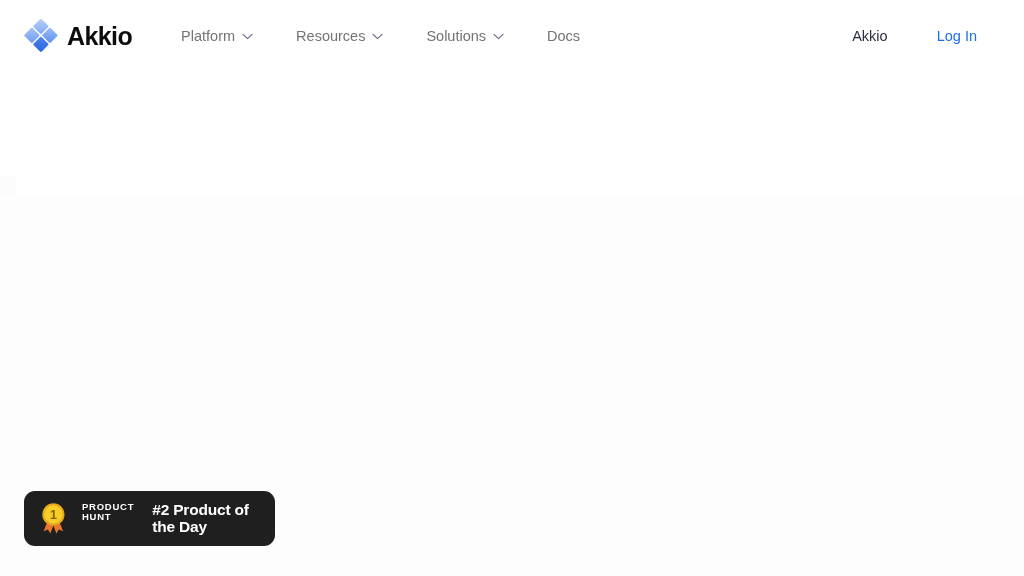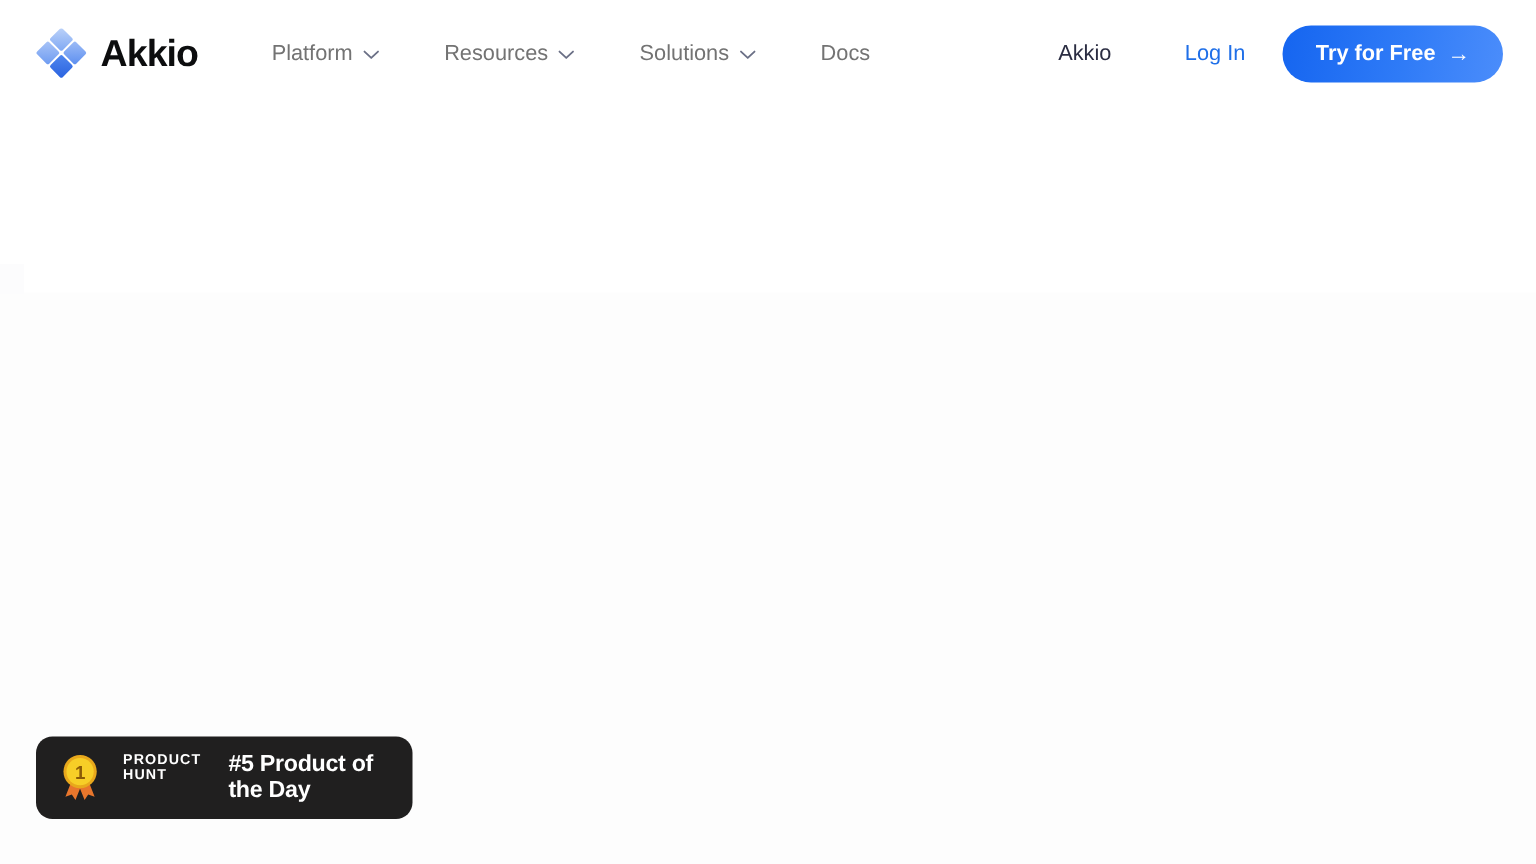--- a/index.html
+++ b/index.html
@@ -264,35 +264,31 @@
 
     <div class="nav-item">
       <span class="nav-label">Docs</span>
     </div>
 
   </nav>
 
   <div class="nav-right">
     <a class="link-docs" href="#">Akkio</a>
     <a class="link-login" href="#">Log In</a>
-    <button class="btn-cta">
-      <span>Try for Free</span>
-      <span class="cta-arrow">→</span>
-    </button>
   </div>
 
 </header>
 
 <a class="ph-badge" href="#">
   <span class="ph-medal">
     <svg viewBox="0 0 31 33" xmlns="http://www.w3.org/2000/svg">
       <path d="M9.4 19.5L5.6 29.2L9.9 27.6L12.3 31.4L15.8 22.6Z" fill="#e8762c"></path>
       <path d="M21.3 19.5L25.1 29.2L20.8 27.6L18.4 31.4L14.9 22.6Z" fill="#e8762c"></path>
       <circle cx="15.4" cy="12.4" r="11.1" fill="#e8a81c"></circle>
       <circle cx="15.4" cy="12.4" r="9.1" fill="#f7ce27"></circle>
       <text x="15.4" y="17.2" text-anchor="middle" font-family="Liberation Sans, sans-serif" font-size="12.5" font-weight="bold" fill="#8a5a07">1</text>
     </svg>
   </span>
   <span class="ph-text">
     <span class="ph-kicker">PRODUCT HUNT</span>
-    <span class="ph-title">#5 Product of the Day</span>
+    <span class="ph-title">#2 Product of the Day</span>
   </span>
 </a>
 
 </body></html>

